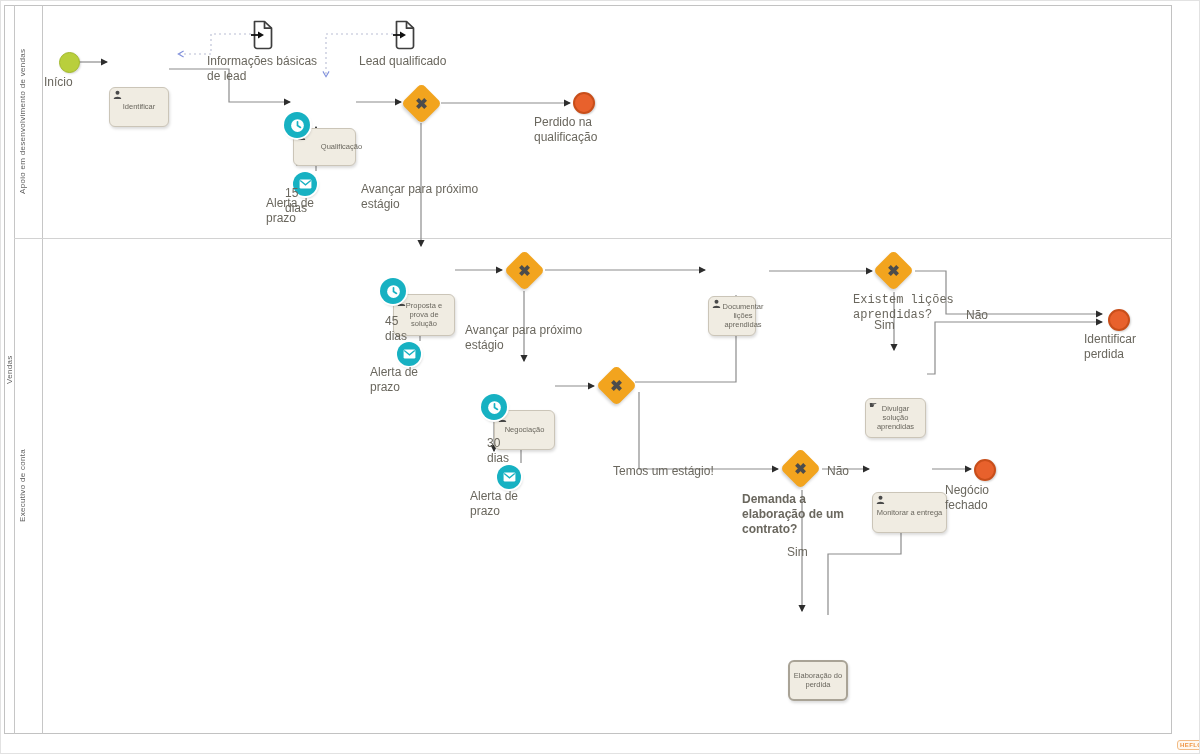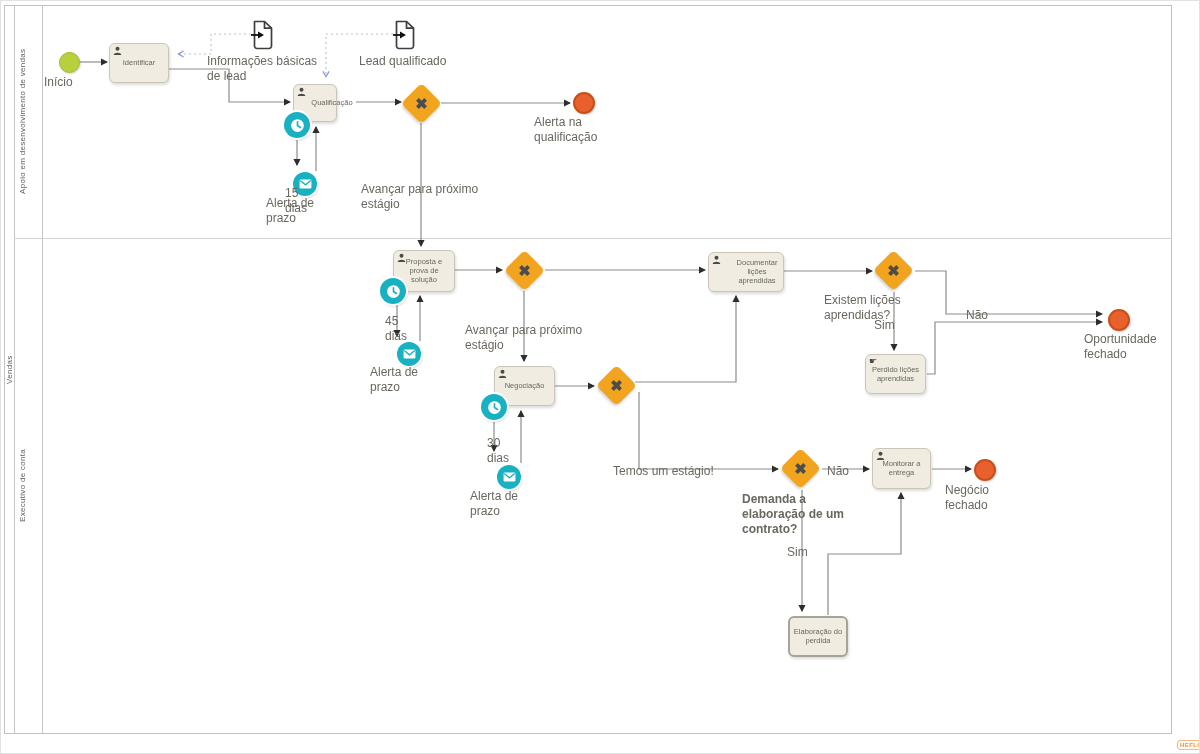--- a/index.html
+++ b/index.html
@@ -4,21 +4,21 @@
 <style>
   html,body{margin:0;padding:0;}
   body{font-family:"Liberation Sans",sans-serif;background:#fff;}
   #canvas{position:relative;width:1200px;height:754px;background:#fff;overflow:hidden;border:1px solid #e2e2e2;box-sizing:border-box;}
   
   .pool{position:absolute;left:3px;top:4px;width:1168px;height:729px;border:1.5px solid #c2c2c2;box-sizing:border-box;}
   .vdiv{position:absolute;top:4px;height:729px;width:0;border-left:1.4px solid #c6c6c6;}
   .hdiv{position:absolute;left:13px;top:237px;width:1158px;height:0;border-top:1.4px solid #d2d2d2;}
   .vtext{position:absolute;writing-mode:vertical-rl;transform:rotate(180deg);font-size:8px;color:#5f5f5f;letter-spacing:.3px;text-align:center;display:flex;align-items:center;justify-content:center;}
   
-  .task{position:absolute;background:#f0ece2;border:1px solid #cbc5b8;border-radius:6px;box-shadow:1px 2px 3px rgba(0,0,0,.14);color:#6a675e;font-size:7.5px;line-height:1.18;display:flex;align-items:center;justify-content:center;text-align:center;box-sizing:border-box;z-index:4;padding:3px 2px 2px 2px;}
+  .task{position:absolute;background:#f0ece2;border:1px solid #cbc5b8;border-radius:6px;box-shadow:1px 2px 3px rgba(0,0,0,.14);color:#6a675e;font-size:7.5px;line-height:1.18;display:flex;align-items:center;justify-content:center;text-align:center;box-sizing:border-box;z-index:4;padding:3px 2px 2px 2px;margin-top:44px;}
   .subprocess{border:2px solid #a9a396;}
   .corner-icon{position:absolute;top:2px;left:3px;z-index:5;line-height:1;}
   .gateway{position:absolute;width:29px;height:29px;background:#f2a41e;border-radius:5px;transform:rotate(45deg);box-shadow:1px 2px 3px rgba(0,0,0,.18);z-index:4;}
   .gateway .gx{position:absolute;left:0;top:0;width:29px;height:29px;transform:rotate(-45deg);display:flex;align-items:center;justify-content:center;color:#4c4c4c;font-size:15px;font-weight:bold;}
   .event{position:absolute;border-radius:50%;box-sizing:border-box;z-index:4;}
   .start-ev{width:21px;height:21px;background:#b9cf3c;border:1.5px solid #a2b92c;box-shadow:1px 1px 2px rgba(0,0,0,.15);}
   .end-ev{width:22px;height:22px;background:#e8612c;border:2px solid #c84e1a;box-shadow:1px 1px 2px rgba(0,0,0,.18);}
   .boundary-ev{background:#17b1c2;box-shadow:0 0 0 2px #fff,1px 2px 3px rgba(0,0,0,.22);display:flex;align-items:center;justify-content:center;}
   .timer-ev{width:26px;height:26px;}
   .msg-ev{width:24px;height:24px;}
@@ -107,21 +107,21 @@
   <div class="dataobj" style="left:391px;top:19px;">
     <svg width="24" height="30" viewBox="0 0 24 30">
         <path d="M4.5 1.5 H14.5 L21.5 8.2 V26 a2.5 2.5 0 0 1 -2.5 2.5 H7 a2.5 2.5 0 0 1 -2.5 -2.5 Z" fill="#fff" stroke="#3e3e3e" stroke-width="1.7" stroke-linejoin="round"></path>
         <path d="M14.5 1.5 V8.2 H21.5" fill="none" stroke="#3e3e3e" stroke-width="1.7" stroke-linejoin="round"></path>
         <path d="M1 15 H9" stroke="#111" stroke-width="1.8"></path>
         <path d="M8 11.4 L14 15 L8 18.6 Z" fill="#111"></path>
       </svg>
   </div>
   <div class="lbl" style="left:358px;top:53px;width:90px;">Lead qualificado</div>
 
-  <div class="task" style="left:292px;top:83px;width:44px;height:38px;padding-left:36px;">
+  <div class="task" style="left:292px;top:83px;width:63px;height:38px;padding-left:36px;">
     <span class="corner-icon"><svg width="9" height="9" viewBox="0 0 10 10">
           <circle cx="5" cy="3" r="2.2" fill="#4a4a4a"></circle>
           <path d="M0.8 10 C0.8 6.8 9.2 6.8 9.2 10 Z" fill="#4a4a4a"></path>
         </svg></span>
     <span>Qualificação</span>
   </div>
 
   <div class="event boundary-ev timer-ev" style="left:283px;top:111px;">
     <svg width="17" height="17" viewBox="0 0 16 16">
         <circle cx="8" cy="8" r="6" fill="#fff"></circle>
@@ -134,21 +134,21 @@
         <rect x="0.5" y="0.5" width="13" height="10" rx="1.5" fill="#fff"></rect>
         <path d="M1.2 1.6 L7 6.4 L12.8 1.6" stroke="#17b1c2" stroke-width="1.4" fill="none"></path>
       </svg>
   </div>
   <div class="lbl" style="left:265px;top:195px;width:80px;">Alerta de prazo</div>
 
   <div class="gateway" style="left:406px;top:88px;">
       <span class="gx">✖</span>
     </div>
   <div class="event end-ev" style="left:572px;top:91px;"></div>
-  <div class="lbl" style="left:533px;top:114px;width:100px;">Alerta na qualificação</div>
+  <div class="lbl" style="left:533px;top:114px;width:100px;">Perdido na qualificação</div>
   <div class="lbl" style="left:360px;top:181px;width:120px;">Avançar para próximo estágio</div>
 
   <div class="task" style="left:392px;top:249px;width:62px;height:42px;justify-content:flex-end;">
     <span class="corner-icon"><svg width="9" height="9" viewBox="0 0 10 10">
           <circle cx="5" cy="3" r="2.2" fill="#4a4a4a"></circle>
           <path d="M0.8 10 C0.8 6.8 9.2 6.8 9.2 10 Z" fill="#4a4a4a"></path>
         </svg></span>
     <span>Proposta e prova de solução</span>
   </div>
   <div class="event boundary-ev timer-ev" style="left:379px;top:277px;">
@@ -190,52 +190,52 @@
         <rect x="0.5" y="0.5" width="13" height="10" rx="1.5" fill="#fff"></rect>
         <path d="M1.2 1.6 L7 6.4 L12.8 1.6" stroke="#17b1c2" stroke-width="1.4" fill="none"></path>
       </svg>
   </div>
   <div class="lbl" style="left:469px;top:488px;width:80px;">Alerta de prazo</div>
 
   <div class="gateway" style="left:601px;top:370px;">
       <span class="gx">✖</span>
     </div>
 
-  <div class="task" style="left:707px;top:251px;width:76px;height:40px;padding-left:24px;">
+  <div class="task" style="left:707px;top:251px;width:48px;height:40px;padding-left:24px;">
     <span class="corner-icon"><svg width="9" height="9" viewBox="0 0 10 10">
           <circle cx="5" cy="3" r="2.2" fill="#4a4a4a"></circle>
           <path d="M0.8 10 C0.8 6.8 9.2 6.8 9.2 10 Z" fill="#4a4a4a"></path>
         </svg></span>
     <span>Documentar lições aprendidas</span>
   </div>
 
   <div class="gateway" style="left:878px;top:255px;">
       <span class="gx">✖</span>
     </div>
-  <div class="lbl" style="left:823px;top:292px;width:120px;">Existem lições aprendidas?</div>
+  <div class="lbl" style="left:852px;top:292px;width:120px;font-family:Liberation Mono, monospace;">Existem lições aprendidas?</div>
   <div class="lbl" style="left:873px;top:317px;width:40px;">Sim</div>
   <div class="lbl" style="left:965px;top:307px;width:40px;">Não</div>
 
   <div class="task" style="left:864px;top:353px;width:61px;height:40px;">
     <span class="corner-icon" style="font-size:9px;color:#4a4a4a;">☛</span>
-    <span>Perdido lições aprendidas</span>
+    <span>Divulgar solução aprendidas</span>
   </div>
 
   <div class="event end-ev" style="left:1107px;top:308px;"></div>
-  <div class="lbl" style="left:1083px;top:331px;width:70px;">Oportunidade fechado</div>
+  <div class="lbl" style="left:1083px;top:331px;width:70px;">Identificar perdida</div>
 
   <div class="lbl" style="left:612px;top:463px;width:118px;">Temos um estágio!</div>
   <div class="gateway" style="left:785px;top:453px;">
       <span class="gx">✖</span>
     </div>
   <div class="lbl" style="left:741px;top:491px;width:120px;font-weight:bold;">Demanda a elaboração de um contrato?</div>
   <div class="lbl" style="left:826px;top:463px;width:40px;">Não</div>
   <div class="lbl" style="left:786px;top:544px;width:40px;">Sim</div>
 
-  <div class="task" style="left:871px;top:447px;width:59px;height:41px;">
+  <div class="task" style="left:871px;top:447px;width:75px;height:41px;">
     <span class="corner-icon"><svg width="9" height="9" viewBox="0 0 10 10">
           <circle cx="5" cy="3" r="2.2" fill="#4a4a4a"></circle>
           <path d="M0.8 10 C0.8 6.8 9.2 6.8 9.2 10 Z" fill="#4a4a4a"></path>
         </svg></span>
     <span>Monitorar a entrega</span>
   </div>
   <div class="event end-ev" style="left:973px;top:458px;"></div>
   <div class="lbl" style="left:944px;top:482px;width:80px;">Negócio fechado</div>
 
   <div class="task subprocess" style="left:787px;top:615px;width:60px;height:41px;">

